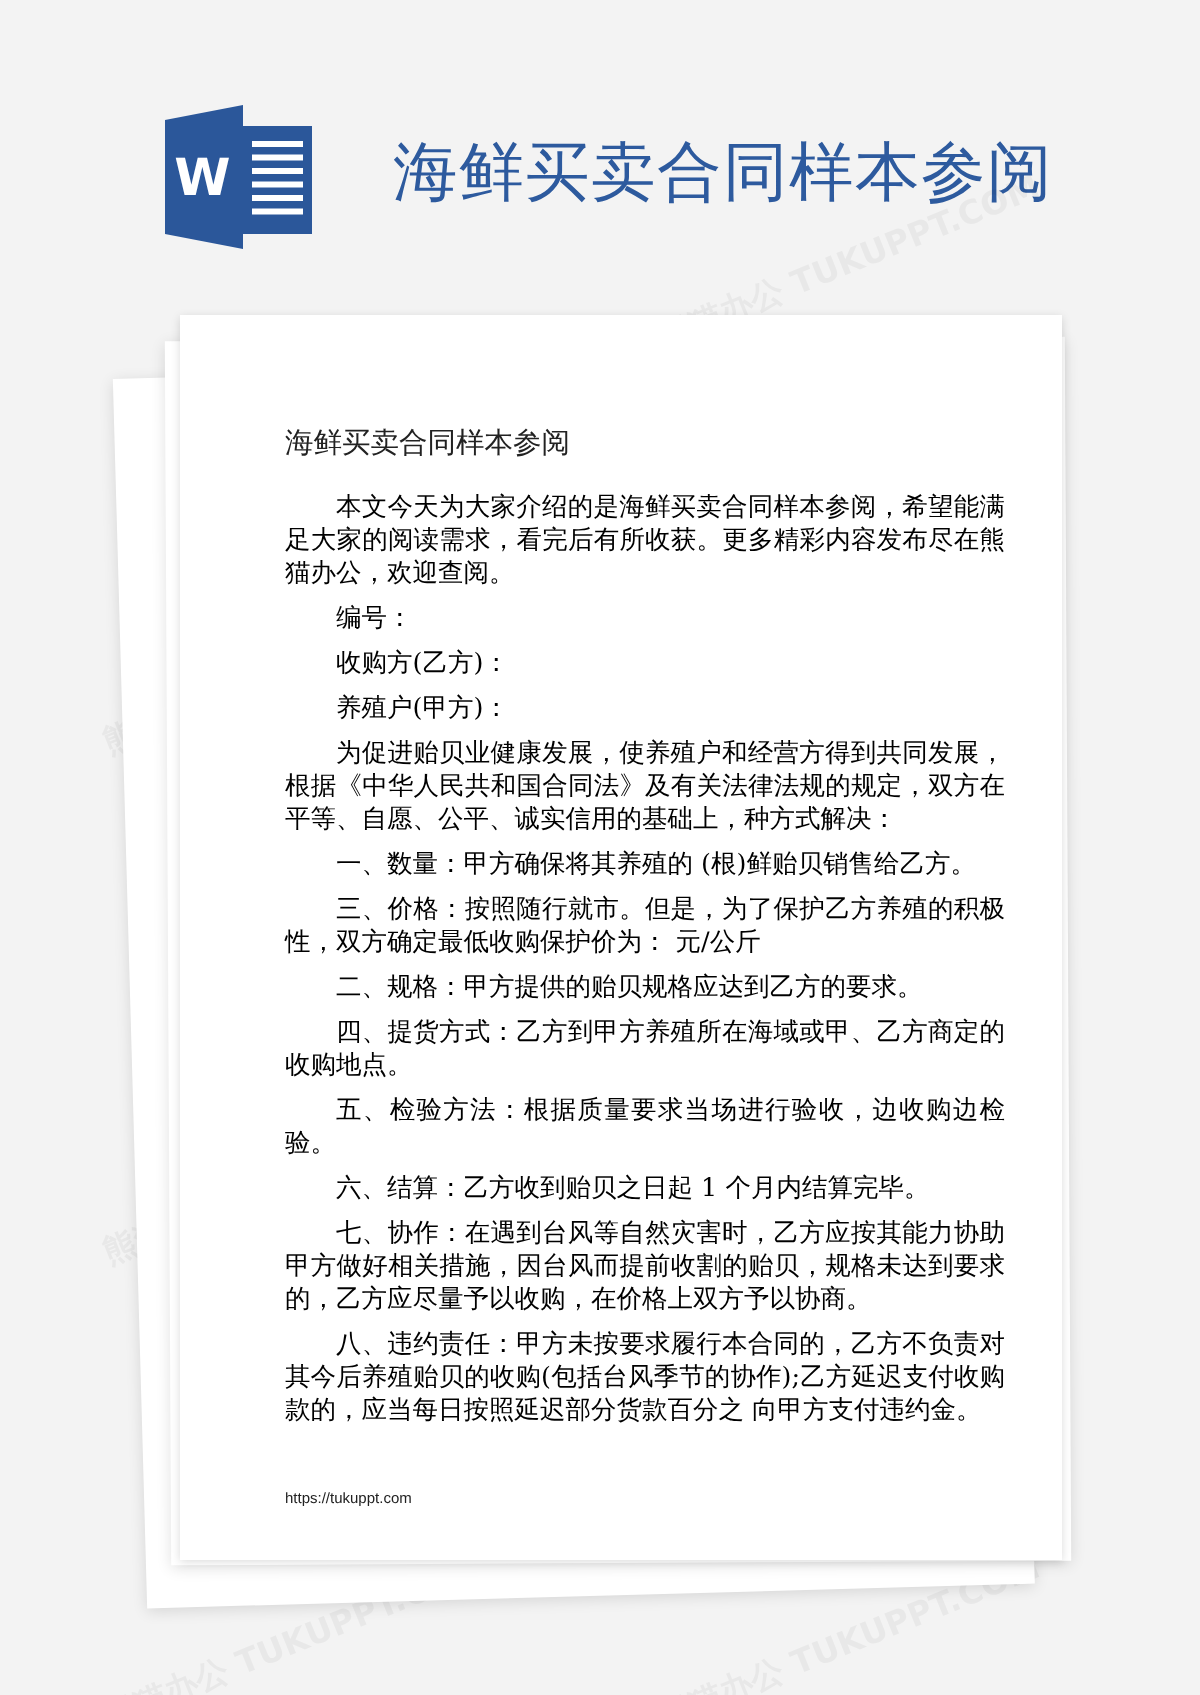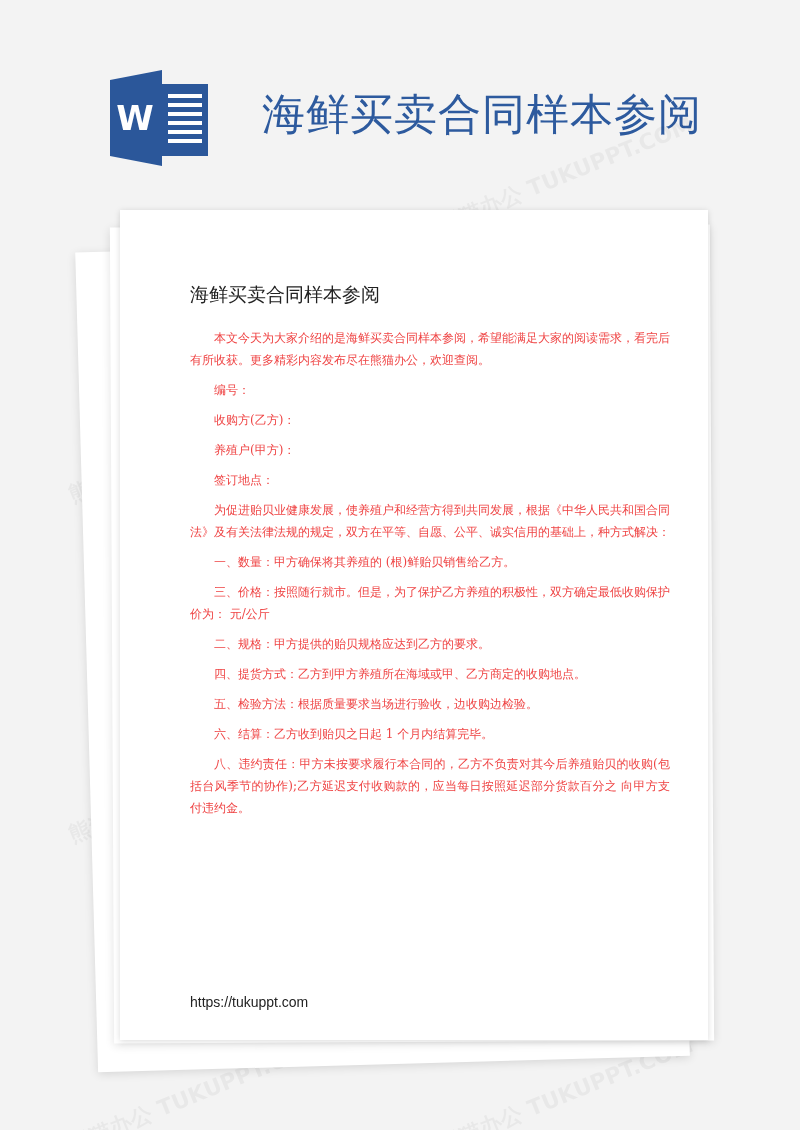--- a/index.html
+++ b/index.html
@@ -25,28 +25,28 @@
       position: absolute; left: 120px; top: 210px; width: 588px; height: 830px;
       background: #ffffff; box-shadow: 0 1px 6px rgba(0,0,0,0.15);
     }
     .doc-title {
       position: absolute; left: 70px; top: 72px;
       font-family: "DejaVu Sans", "Liberation Sans", sans-serif;
       font-size: 19px; color: #222; white-space: nowrap;
     }
     .body-text {
       position: absolute; left: 70px; top: 117px; width: 480px;
-      font-size: 12px; line-height: 22px; color: #ef4444;
+      font-size: 17px; line-height: 22px; color: #000000;
     }
     .p { margin: 0 0 8px 0; text-indent: 2em; text-align: justify; }
     .p.field { margin-bottom: 8px; }
     .footer-url {
       position: absolute; left: 70px; top: 784px;
       font-family: "Liberation Sans", "DejaVu Sans", sans-serif;
-      font-size: 14px; color: #222;
+      font-size: 10px; color: #222;
     }
     .watermark {
       position: absolute; font-family: "DejaVu Sans", sans-serif; font-size: 22px;
       font-weight: bold; color: rgba(0,0,0,0.045); transform: rotate(-22deg);
       white-space: nowrap; pointer-events: none;
     }
   </style>
 </head>
 <body>
 
@@ -80,24 +80,24 @@
 <div class="paper-back b1"></div>
 <div class="paper-back b2"></div>
 
 <div class="page">
   <div class="doc-title">海鲜买卖合同样本参阅</div>
   <div class="body-text">
     <p class="p">本文今天为大家介绍的是海鲜买卖合同样本参阅，希望能满足大家的阅读需求，看完后有所收获。更多精彩内容发布尽在熊猫办公，欢迎查阅。</p>
     <p class="p field">编号：</p>
     <p class="p field">收购方(乙方)：</p>
     <p class="p field">养殖户(甲方)：</p>
-    <p class="p field">签订地点：</p>
     <p class="p">为促进贻贝业健康发展，使养殖户和经营方得到共同发展，根据《中华人民共和国合同法》及有关法律法规的规定，双方在平等、自愿、公平、诚实信用的基础上，种方式解决：</p>
     <p class="p">一、数量：甲方确保将其养殖的 (根)鲜贻贝销售给乙方。</p>
     <p class="p">三、价格：按照随行就市。但是，为了保护乙方养殖的积极性，双方确定最低收购保护价为： 元/公斤</p>
     <p class="p">二、规格：甲方提供的贻贝规格应达到乙方的要求。</p>
     <p class="p">四、提货方式：乙方到甲方养殖所在海域或甲、乙方商定的收购地点。</p>
     <p class="p">五、检验方法：根据质量要求当场进行验收，边收购边检验。</p>
     <p class="p">六、结算：乙方收到贻贝之日起 1 个月内结算完毕。</p>
+    <p class="p">七、协作：在遇到台风等自然灾害时，乙方应按其能力协助甲方做好相关措施，因台风而提前收割的贻贝，规格未达到要求的，乙方应尽量予以收购，在价格上双方予以协商。</p>
     <p class="p">八、违约责任：甲方未按要求履行本合同的，乙方不负责对其今后养殖贻贝的收购(包括台风季节的协作);乙方延迟支付收购款的，应当每日按照延迟部分货款百分之 向甲方支付违约金。</p>
   </div>
   <div class="footer-url">https://tukuppt.com</div>
 </div>
 
 </body></html>

